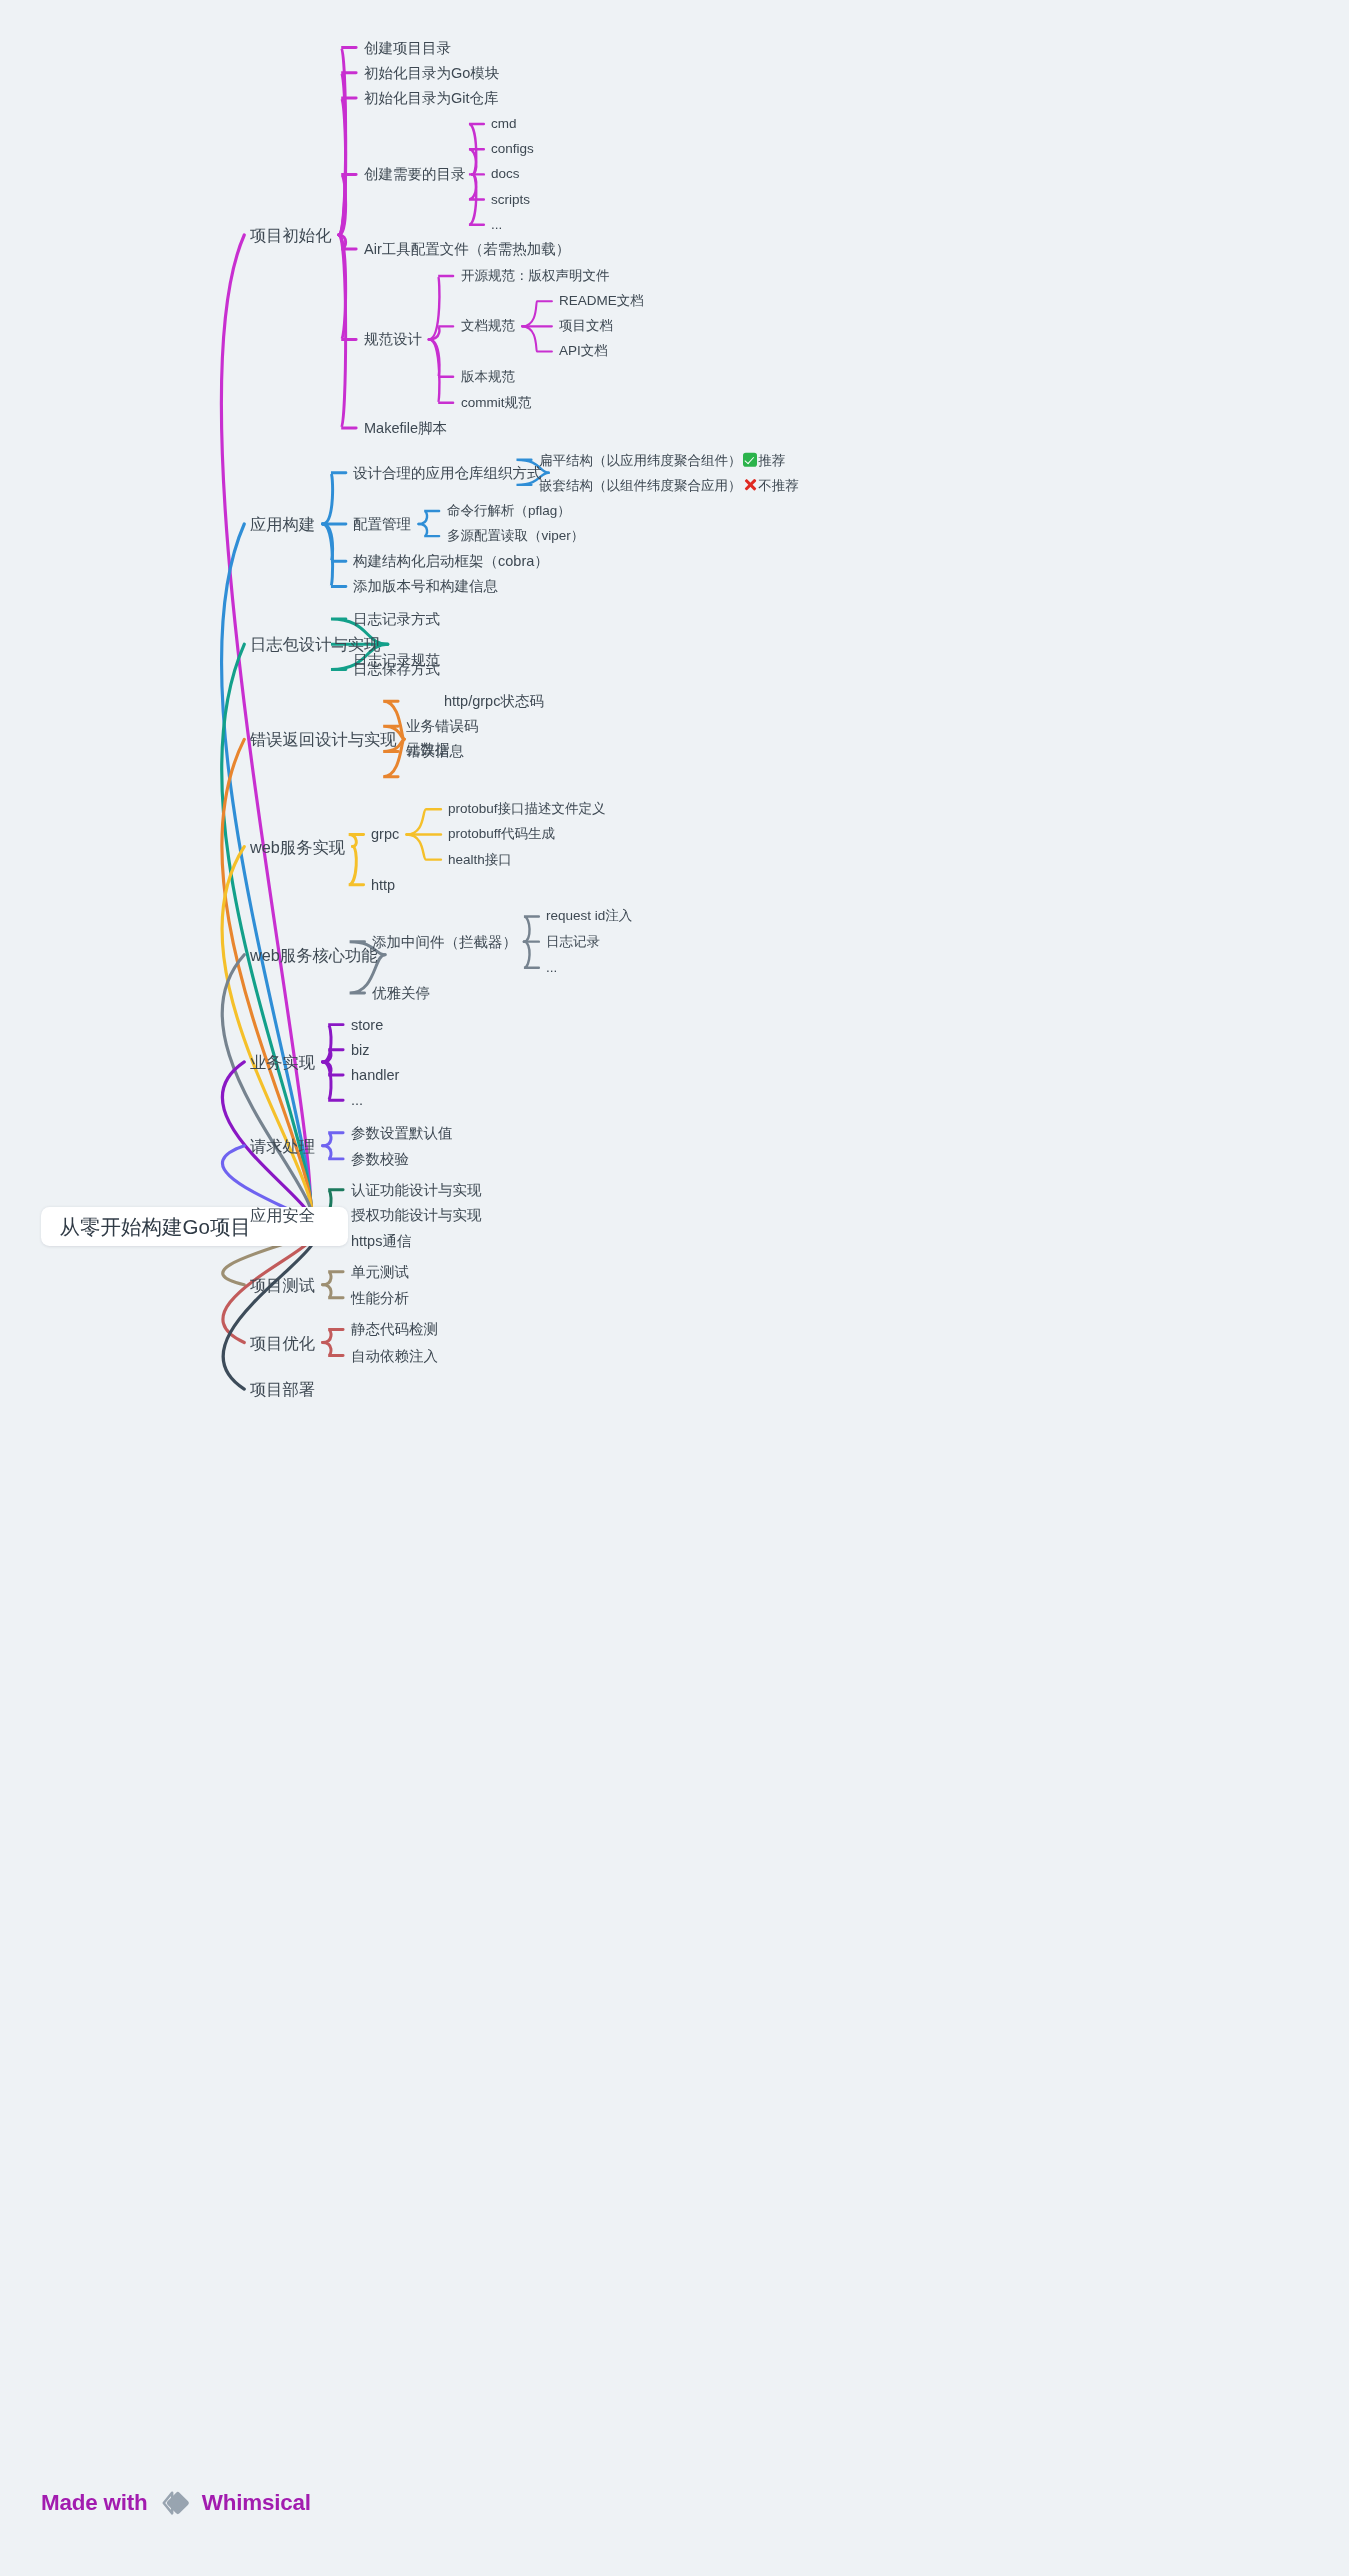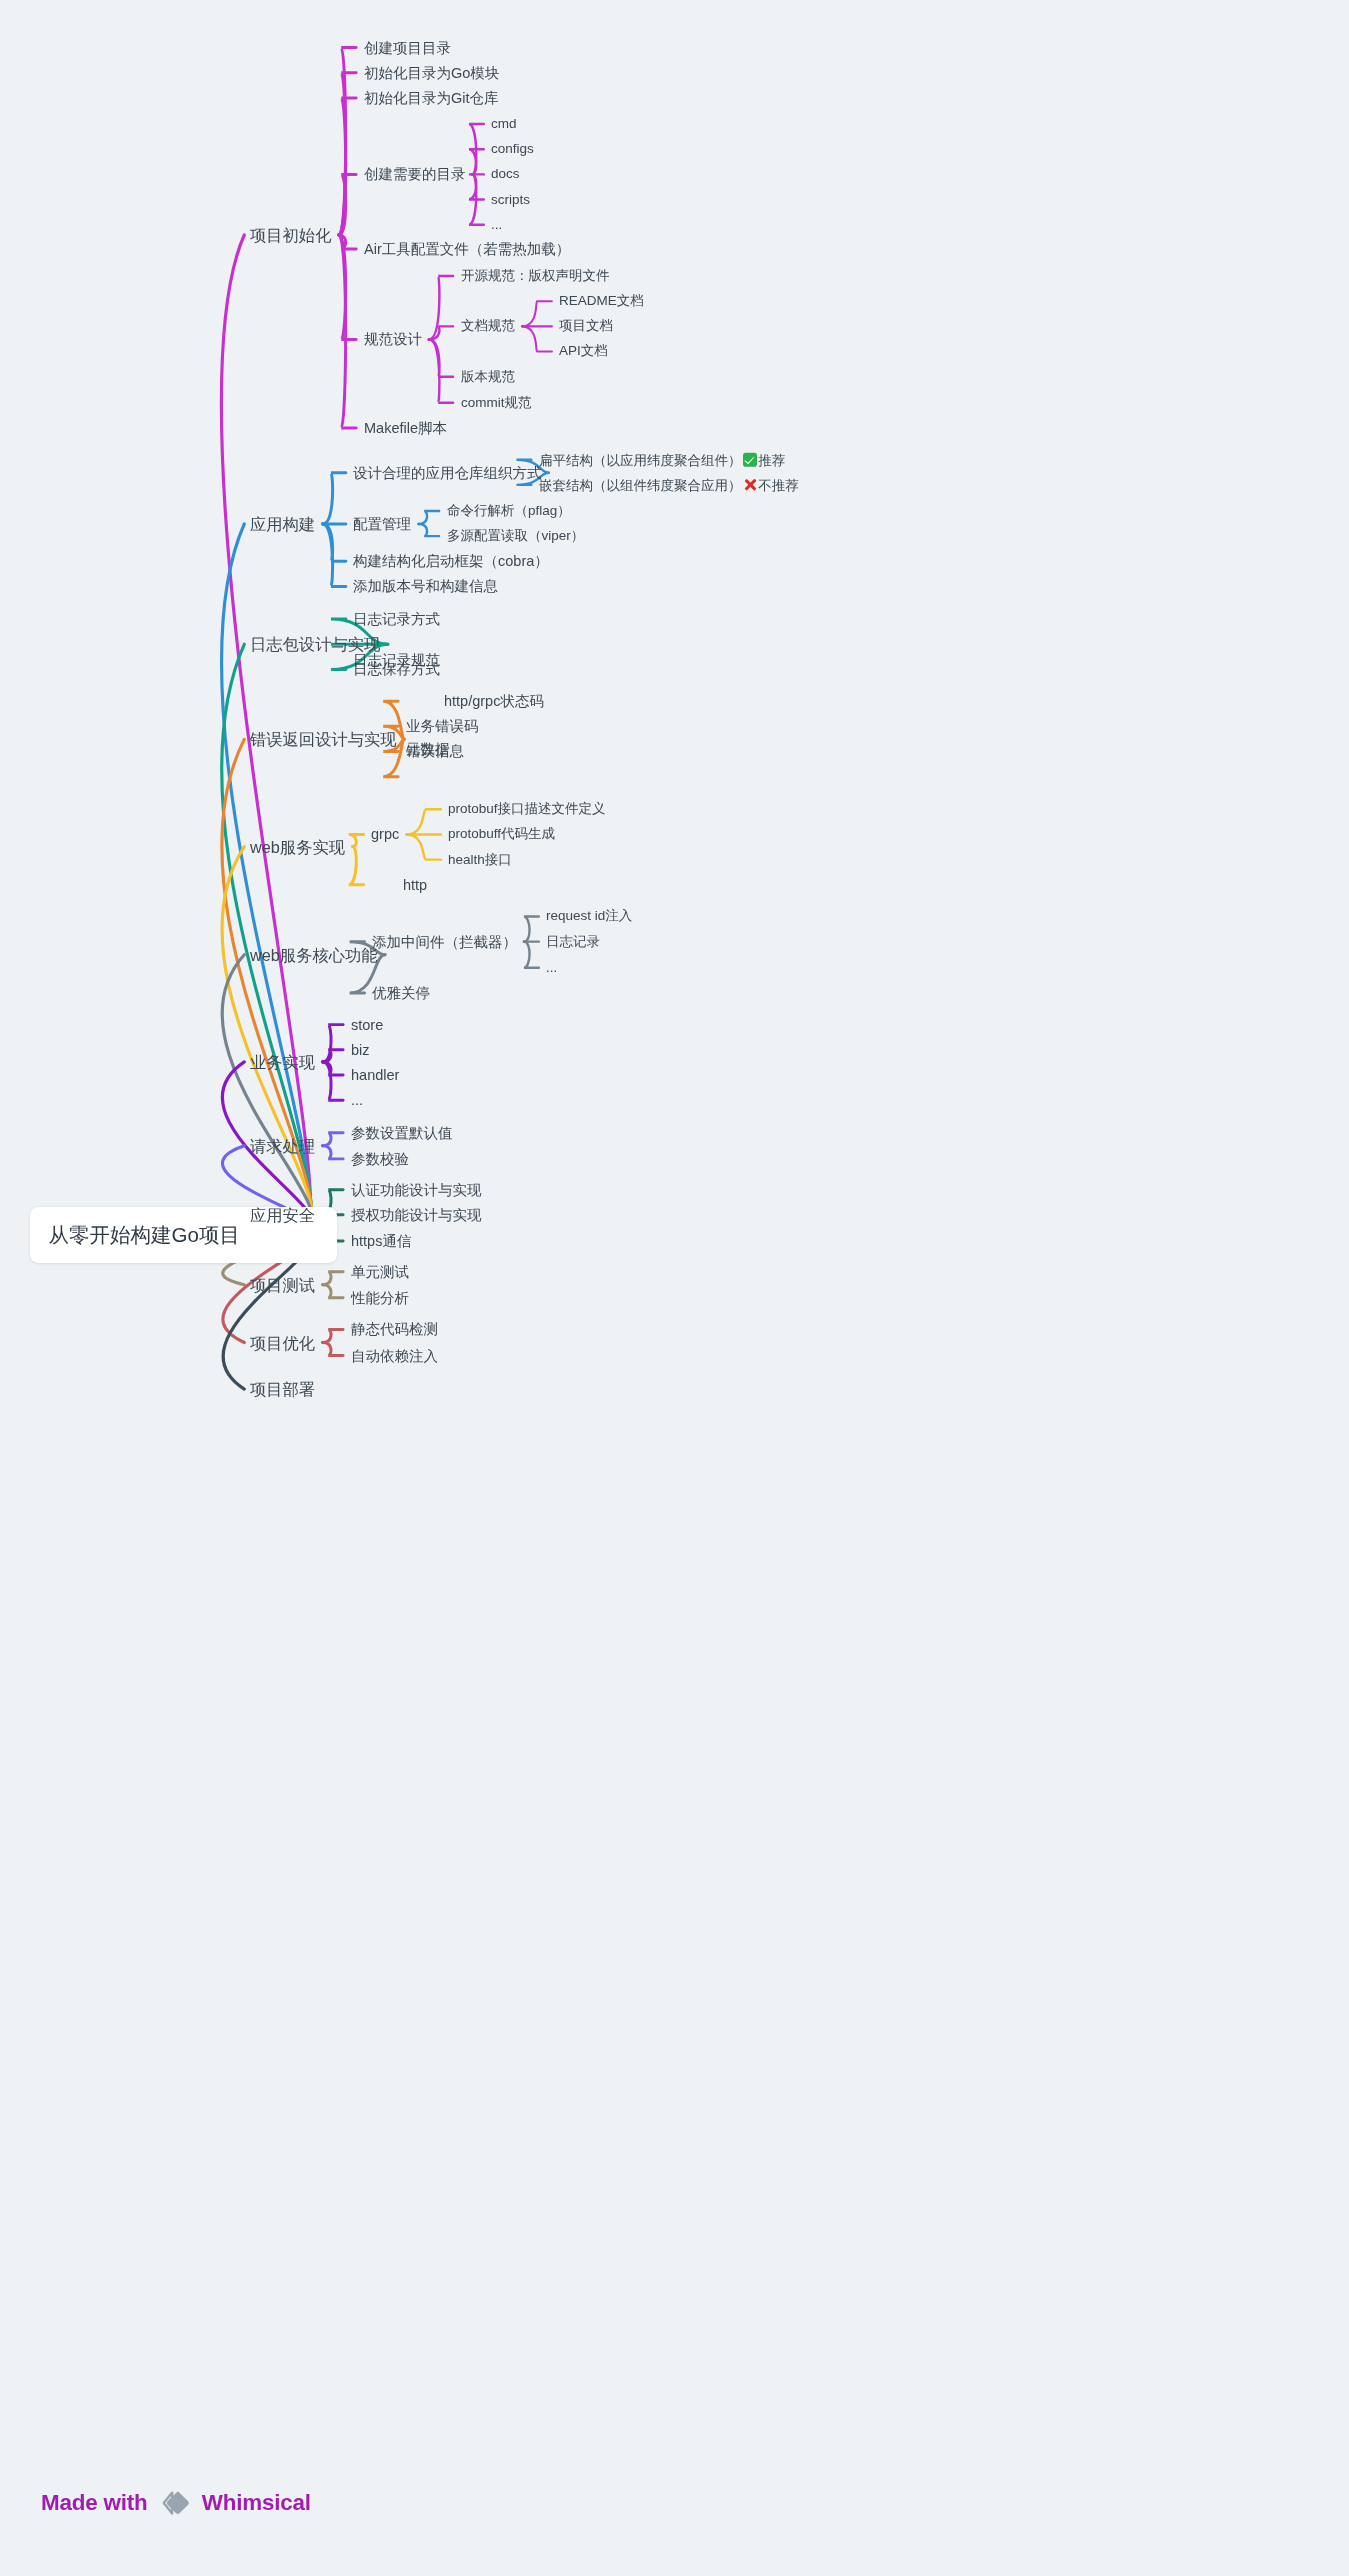--- a/index.html
+++ b/index.html
@@ -128,21 +128,21 @@
       <path d="M346,1229 C358.1,1229 355.9,1215 352,1215 L368,1215" stroke="#6f63f0" stroke-width="3.2" fill="none" stroke-linecap="round"></path>
       <path d="M346,1229 C358.1,1229 355.9,1243 352,1243 L368,1243" stroke="#6f63f0" stroke-width="3.2" fill="none" stroke-linecap="round"></path>
       <path d="M346,1303 C358.1,1303 355.9,1276 352,1276 L368,1276" stroke="#1c7a5e" stroke-width="3.2" fill="none" stroke-linecap="round"></path>
       <path d="M346,1303 C358.1,1303 355.9,1303 352,1303 L368,1303" stroke="#1c7a5e" stroke-width="3.2" fill="none" stroke-linecap="round"></path>
       <path d="M346,1303 C358.1,1303 355.9,1331 352,1331 L368,1331" stroke="#1c7a5e" stroke-width="3.2" fill="none" stroke-linecap="round"></path>
       <path d="M346,1378 C358.1,1378 355.9,1364 352,1364 L368,1364" stroke="#9d8f72" stroke-width="3.2" fill="none" stroke-linecap="round"></path>
       <path d="M346,1378 C358.1,1378 355.9,1392 352,1392 L368,1392" stroke="#9d8f72" stroke-width="3.2" fill="none" stroke-linecap="round"></path>
       <path d="M346,1440 C358.1,1440 355.9,1426 352,1426 L368,1426" stroke="#c25b5b" stroke-width="3.2" fill="none" stroke-linecap="round"></path>
       <path d="M346,1440 C358.1,1440 355.9,1454 352,1454 L368,1454" stroke="#c25b5b" stroke-width="3.2" fill="none" stroke-linecap="round"></path>
     </svg>
-<div class="root" style="left: 30px; top: 1207px; height: 56px; min-width: 270px;">
+<div class="root" style="left: 41px; top: 1207px; height: 39px; min-width: 270px;">
       <span>从零开始构建Go项目</span>
     </div>
     <div class="node lvl1" style="left: 250px; top: 235px;"><span>项目初始化</span></div>
     <div class="node lvl2" style="left: 364px; top: 48px;"><span>创建项目目录</span></div>
     <div class="node lvl2" style="left: 364px; top: 73px;"><span>初始化目录为Go模块</span></div>
     <div class="node lvl2" style="left: 364px; top: 98px;"><span>初始化目录为Git仓库</span></div>
     <div class="node lvl2" style="left: 364px; top: 174px;"><span>创建需要的目录</span></div>
     <div class="node lvl3" style="left: 491px; top: 124px; text-align: right;"><span>cmd</span></div>
     <div class="node lvl3" style="left: 491px; top: 149px;"><span>configs</span></div>
     <div class="node lvl3" style="left: 491px; top: 174px;"><span>docs</span></div>
@@ -174,21 +174,21 @@
     <div class="node lvl1" style="left: 250px; top: 739px;"><span>错误返回设计与实现</span></div>
     <div class="node lvl2" style="left: 406px; top: 701px; margin-left: 38px;"><span>http/grpc状态码</span></div>
     <div class="node lvl2" style="left: 406px; top: 726px;"><span>业务错误码</span></div>
     <div class="node lvl2" style="left: 406px; top: 751px;"><span>错误信息</span></div>
     <div class="node lvl2" style="left: 406px; top: 749px;"><span>元数据</span></div>
     <div class="node lvl1" style="left: 250px; top: 847px;"><span>web服务实现</span></div>
     <div class="node lvl2" style="left: 371px; top: 834px;"><span>grpc</span></div>
     <div class="node lvl3" style="left: 448px; top: 809px;"><span>protobuf接口描述文件定义</span></div>
     <div class="node lvl3" style="left: 448px; top: 834px;"><span>protobuff代码生成</span></div>
     <div class="node lvl3" style="left: 448px; top: 860px;"><span>health接口</span></div>
-    <div class="node lvl2" style="left: 371px; top: 885px; margin-left: 32px;"><span>http</span></div>
+    <div class="node lvl2" style="left: 371px; top: 885px;"><span>http</span></div>
     <div class="node lvl1" style="left: 250px; top: 955px;"><span>web服务核心功能</span></div>
     <div class="node lvl2" style="left: 372px; top: 942px;"><span>添加中间件（拦截器）</span></div>
     <div class="node lvl3" style="left: 546px; top: 916px;"><span>request id注入</span></div>
     <div class="node lvl3" style="left: 546px; top: 942px;"><span>日志记录</span></div>
     <div class="node lvl3" style="left: 546px; top: 968px;"><span>...</span></div>
     <div class="node lvl2" style="left: 372px; top: 993px;"><span>优雅关停</span></div>
     <div class="node lvl1" style="left: 250px; top: 1062px;"><span>业务实现</span></div>
     <div class="node lvl2" style="left: 351px; top: 1025px;"><span>store</span></div>
     <div class="node lvl2" style="left: 351px; top: 1050px;"><span>biz</span></div>
     <div class="node lvl2" style="left: 351px; top: 1075px;"><span>handler</span></div>

